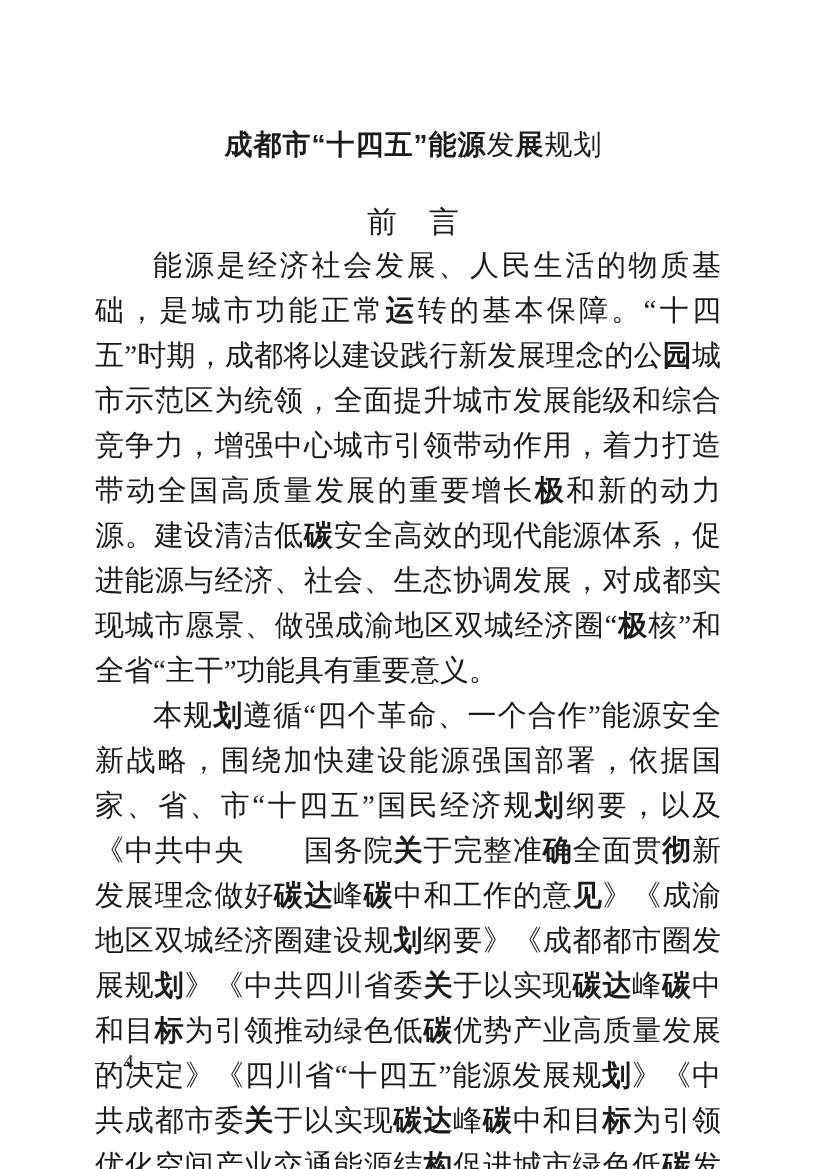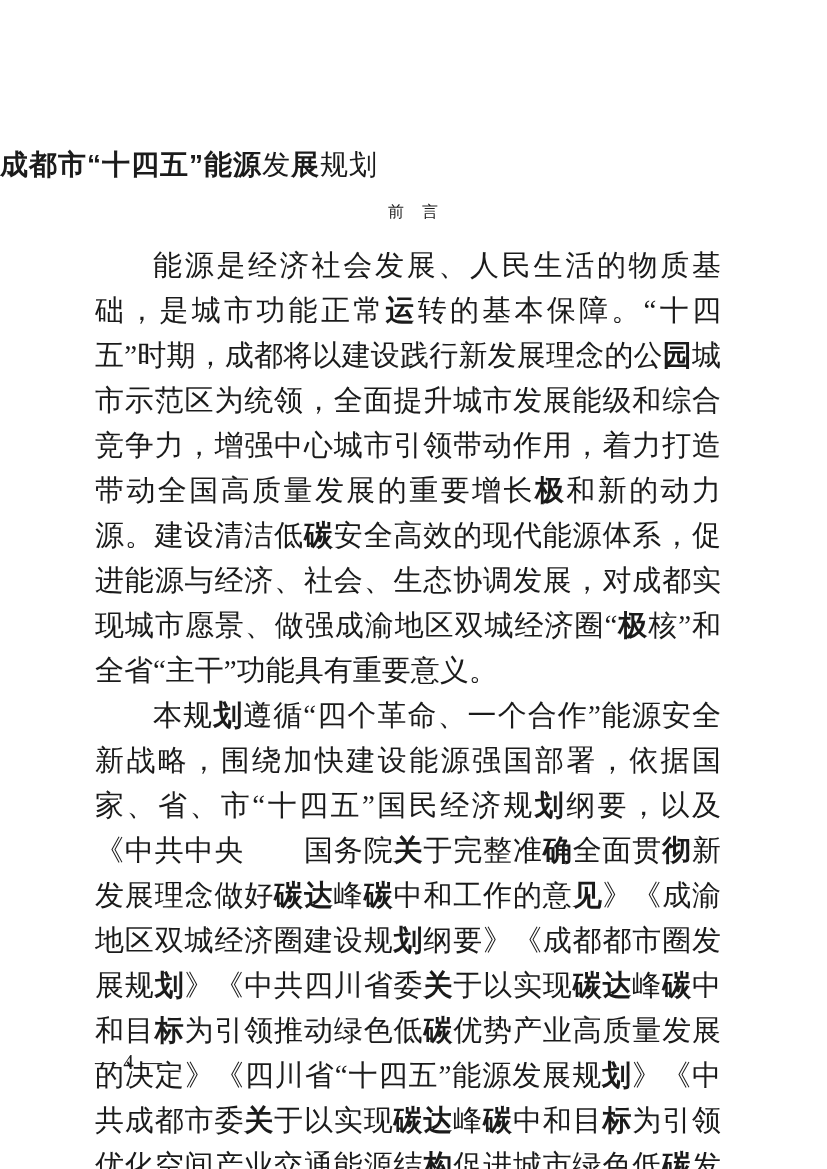--- a/index.html
+++ b/index.html
@@ -9,35 +9,35 @@
     height: 1169px;
     background: #ffffff;
     overflow: hidden;
     color: #1b1b1b;
   }
   .doc-title {
     position: absolute;
     top: 126px;
     left: 0;
     width: 100%;
+    text-align: center;
     font-family: "Liberation Sans", "DejaVu Sans", sans-serif;
     font-size: 28px;
     font-weight: 700;
     letter-spacing: 1px;
     white-space: nowrap;
-    margin-top: 20px;
   }
   .section-heading {
     position: absolute;
     top: 202px;
     left: 0;
     width: 100%;
     text-align: center;
     font-family: "Liberation Serif", "DejaVu Serif", serif;
-    font-size: 16px;
+    font-size: 30px;
     font-weight: 400;
     letter-spacing: 1px;
   }
   .body-text {
     position: absolute;
     top: 243px;
     left: 95px;
     width: 626px;
     font-family: "Liberation Serif", "DejaVu Serif", serif;
     font-size: 29px;

